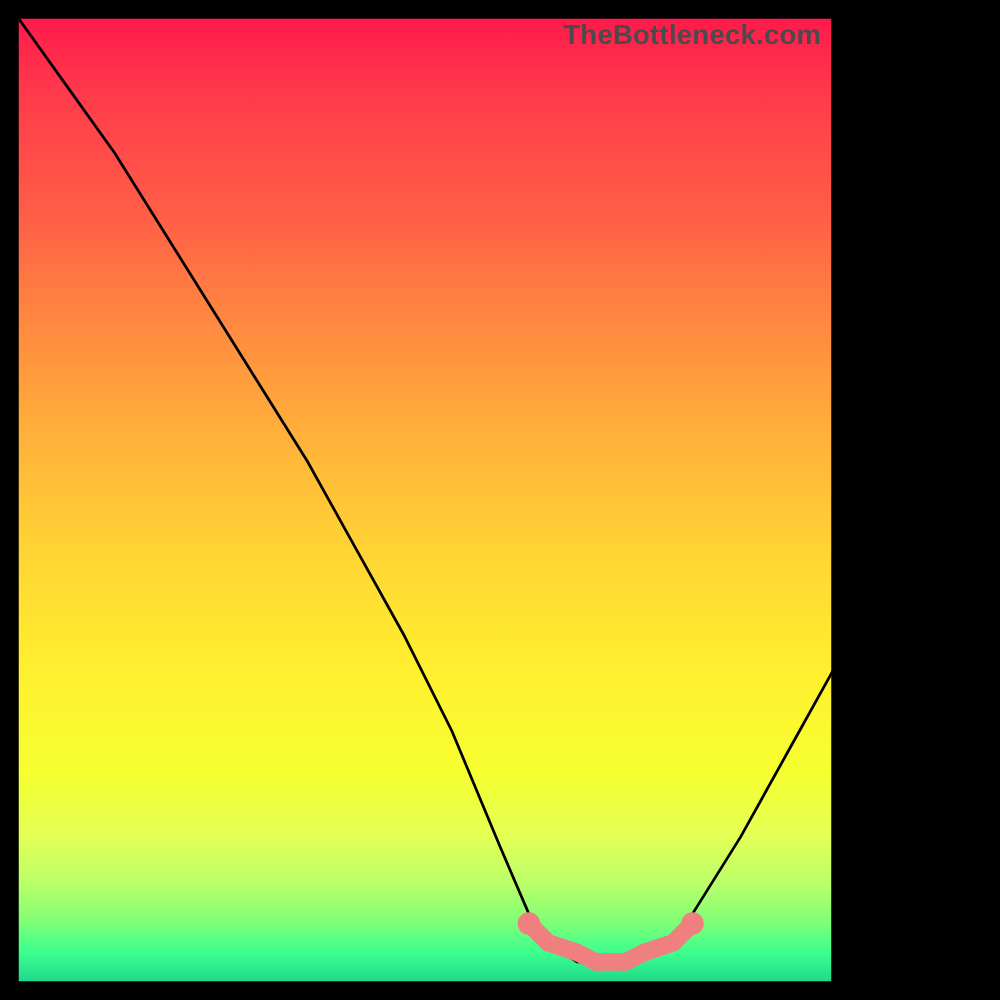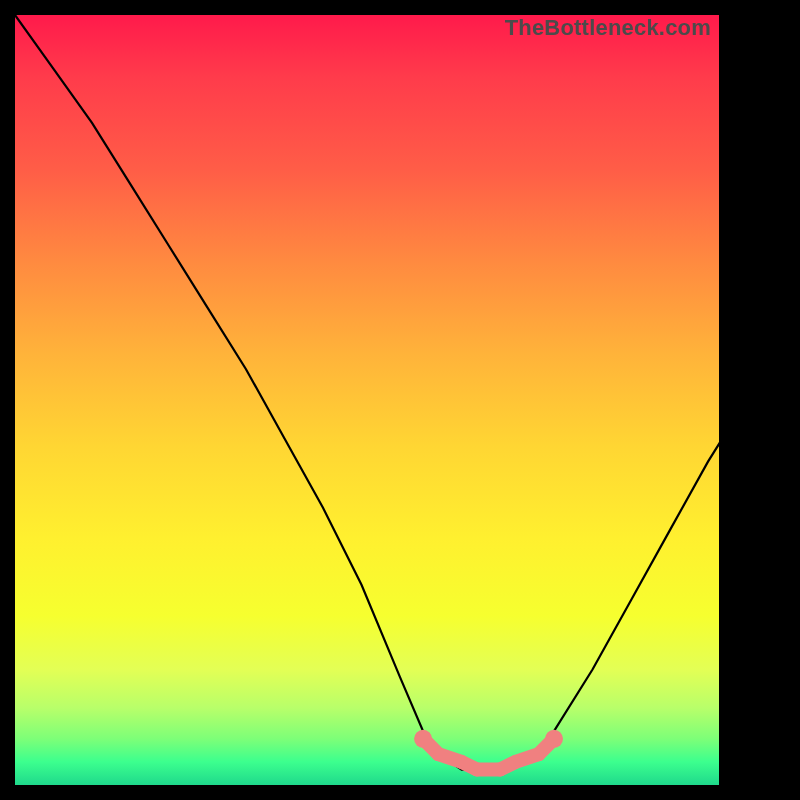--- a/index.html
+++ b/index.html
@@ -14,21 +14,21 @@
   .frame {
     position: relative;
     width: 800px;
     height: 800px;
     background: #000;
   }
   .plot-area {
     position: absolute;
     left: 15px;
     top: 15px;
-    width: 704px;
+    width: 650px;
     height: 770px;
     
     background: linear-gradient(to bottom,
       #ff1a4b 0%,
       #ff3b4b 8%,
       #ff5d47 20%,
       #ff8a40 32%,
       #ffb33a 44%,
       #ffd633 56%,
       #fff02f 68%,

